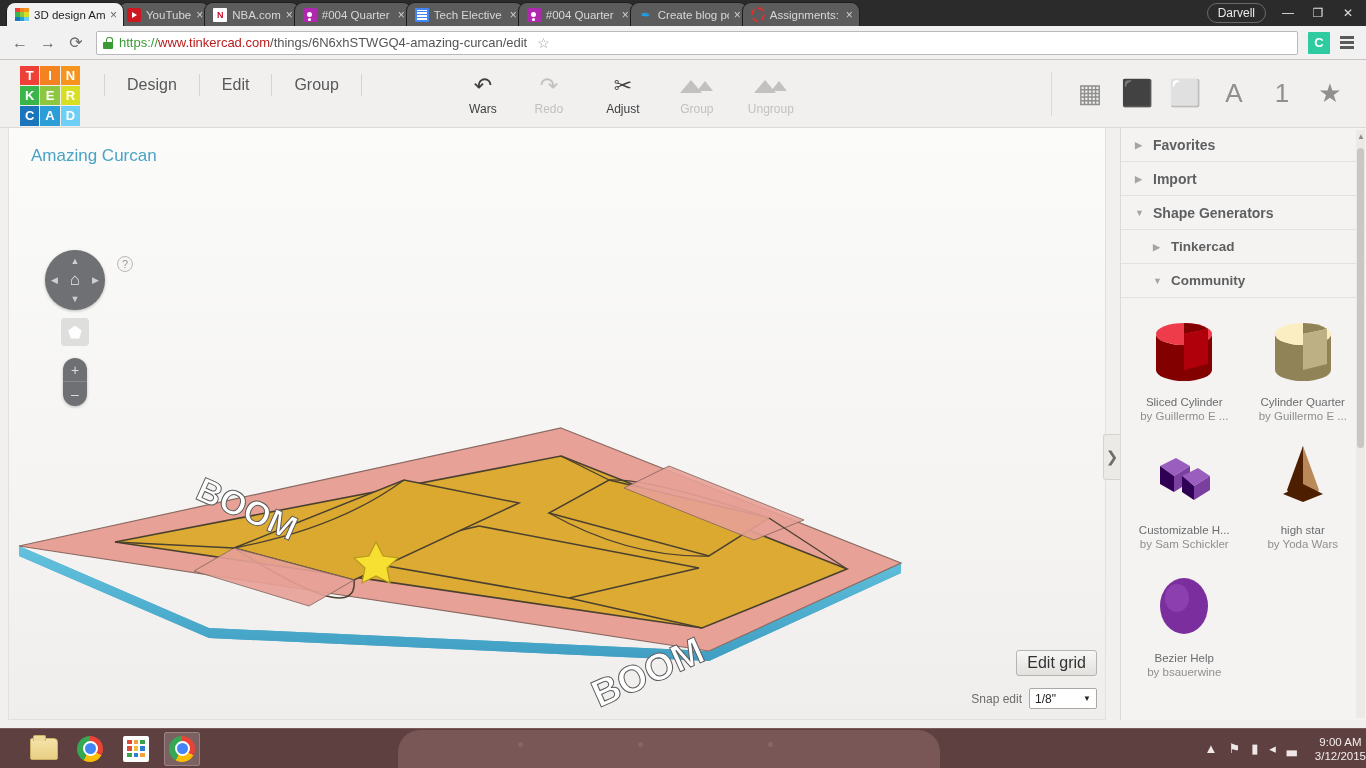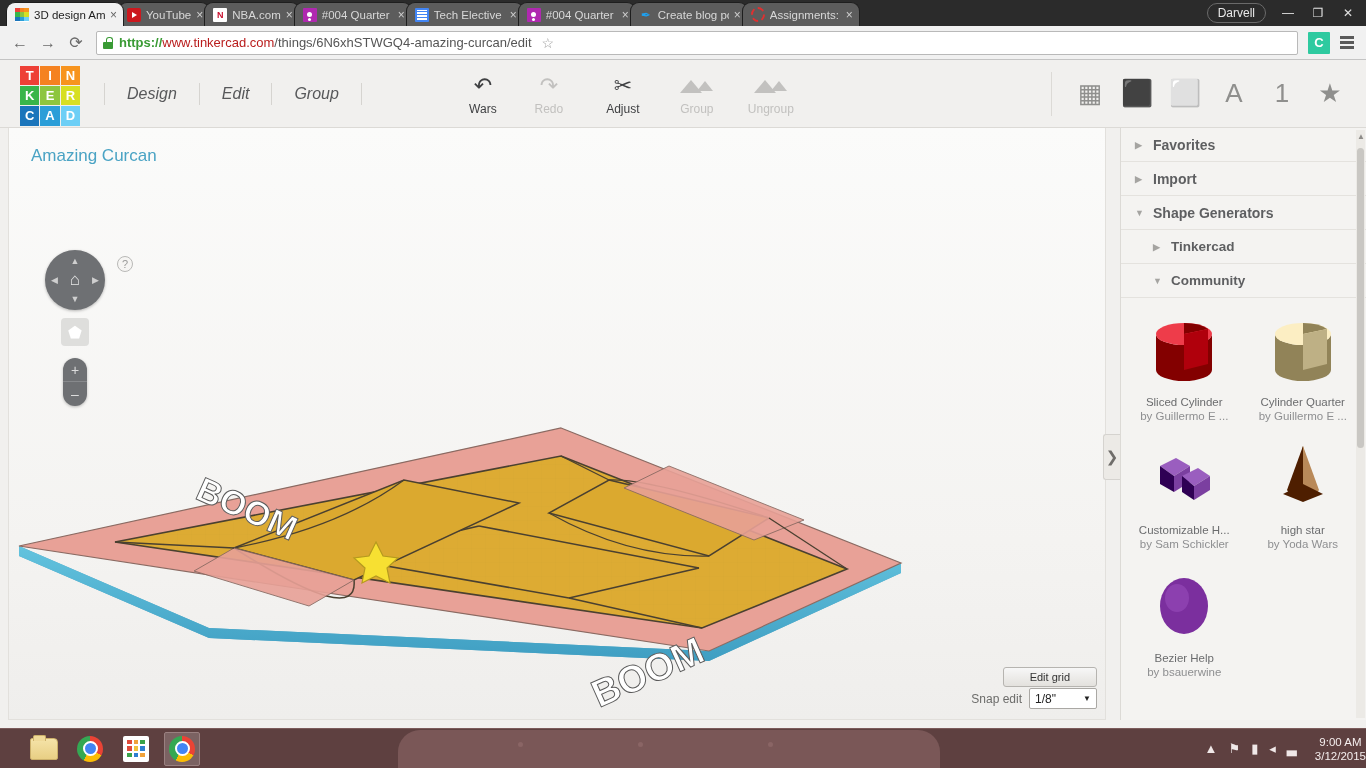--- a/index.html
+++ b/index.html
@@ -69,21 +69,21 @@
   .omnibox {
     flex: 1; height: 24px; margin: 0 6px;
     background: #fff; border: 1px solid #b9b9b9; border-radius: 2px;
     display: flex; align-items: center; padding: 0 6px; gap: 6px;
   }
   .lock { width: 10px; height: 12px; position: relative; flex: 0 0 auto; }
   .lock:before { content: ""; position: absolute; left: 0; bottom: 0; width: 10px; height: 7px; background: #3a9b35; border-radius: 1px; }
   .lock:after { content: ""; position: absolute; left: 2.5px; top: 0; width: 5px; height: 6px; border: 1.6px solid #3a9b35; border-bottom: none; border-radius: 3px 3px 0 0; }
   .url { font-size: 13px; color: #555; white-space: nowrap; }
   .url b { color: #b91c1c; font-weight: normal; }
-  .url .scheme { color: #3a9b35; font-weight: bold; }
+  .url .scheme { color: #3a9b35; }
   .star-ic { color: #9a9a9a; font-size: 14px; padding: 0 4px; }
   .ext-c {
     width: 22px; height: 22px; background: #2ecaa0; color: #fff;
     display: flex; align-items: center; justify-content: center;
     font-size: 13px; font-weight: bold; margin: 0 4px; border-radius: 1px;
   }
   .hamb { display: flex; flex-direction: column; gap: 2.5px; padding: 0 6px; }
   .hamb i { display: block; width: 14px; height: 2.5px; background: #5a5a5a; }
 
   
@@ -96,21 +96,21 @@
   }
   .logo {
     width: 60px; height: 60px; margin-left: 20px; margin-top: 4px;
     display: grid; grid-template-columns: repeat(3,1fr); grid-template-rows: repeat(3,1fr);
     gap: 1px;
   }
   .logo span {
     display: flex; align-items: center; justify-content: center;
     color: #fff; font-size: 13px; font-weight: bold; font-family: "Liberation Sans", sans-serif;
   }
-  .menu { display: flex; align-items: center; margin-left: 24px; height: 40px; font-style: italic; }
+  .menu { display: flex; align-items: flex-start; margin-left: 24px; height: 40px; }
   .menu a {
     font-size: 16px; color: #57585a; padding: 0 22px; text-decoration: none;
     border-right: 1px solid #d6d4d0; line-height: 22px;
   }
   .menu a:first-child { border-left: 1px solid #d6d4d0; }
 
   .tools { display: flex; align-items: center; margin-left: 90px; gap: 4px; }
   .tool { width: 62px; text-align: center; color: #3f4042; }
   .tool.disabled { color: #c2c1bf; }
   .tool .ic { height: 30px; display: flex; align-items: center; justify-content: center; font-size: 22px; }
@@ -161,23 +161,23 @@
     box-shadow: 0 1px 3px rgba(0,0,0,.25);
   }
   .zoombtns div { height: 24px; display: flex; align-items: center; justify-content: center; font-size: 14px; }
   .zoombtns div:first-child { border-bottom: 1px solid #87898c; }
 
   
   .court-wrap { position: absolute; left: 0; top: 0; width: 1098px; height: 592px; }
 
   .grid-ctl { position: absolute; right: 8px; bottom: 10px; text-align: right; }
   .editgrid {
-    display: inline-block; padding: 3px 26px; font-size: 11px; color: #333;
+    display: inline-block; padding: 3px 10px; font-size: 16px; color: #333;
     background: linear-gradient(180deg,#f7f7f7,#e3e1dd);
-    border: 1px solid #b6b4b0; border-radius: 3px; margin-bottom: 1px;
+    border: 1px solid #b6b4b0; border-radius: 3px; margin-bottom: 12px;
   }
   .snaprow { display: flex; align-items: center; gap: 7px; justify-content: flex-end; }
   .snaprow .lbl { font-size: 12px; color: #6c6c6a; }
   .snapsel {
     width: 68px; height: 21px; background: #fff; border: 1px solid #aaa8a4;
     font-size: 12px; color: #222; display: flex; align-items: center;
     padding: 0 5px; justify-content: space-between; border-radius: 2px;
   }
   .snapsel .cv { font-size: 8px; }
 

